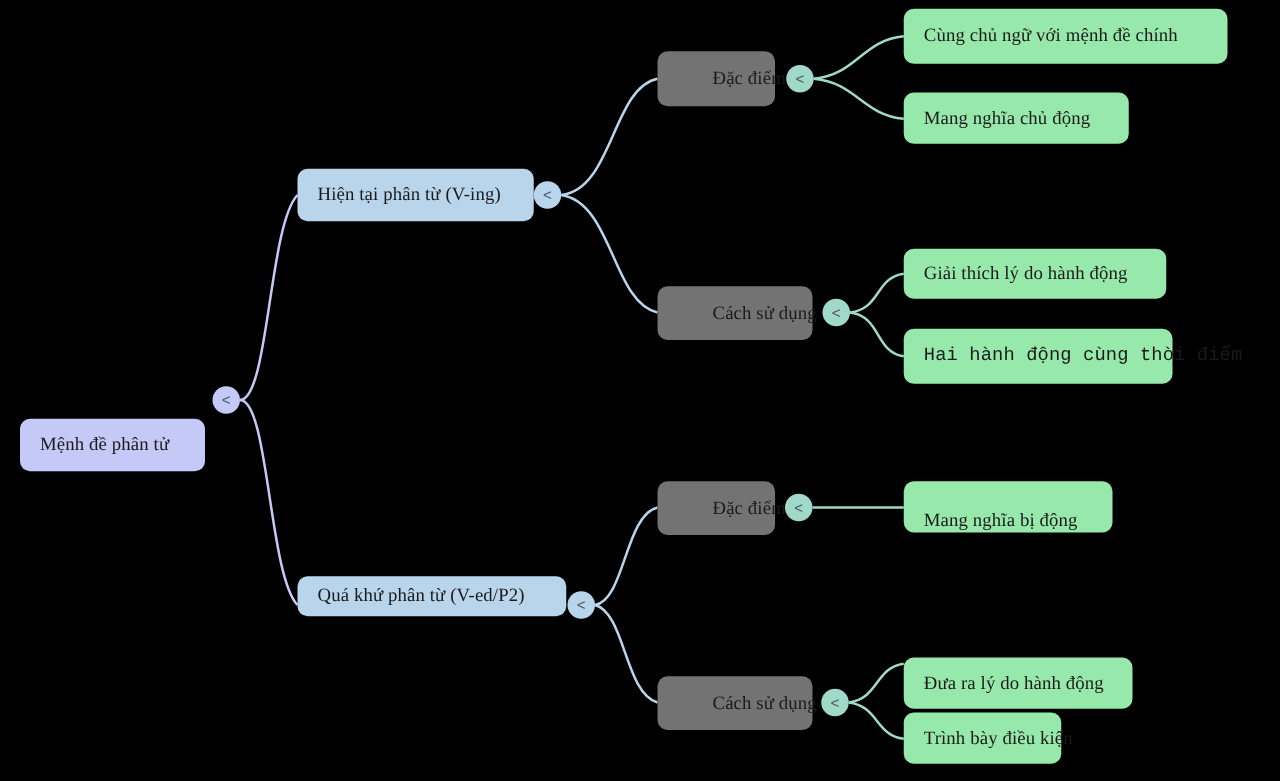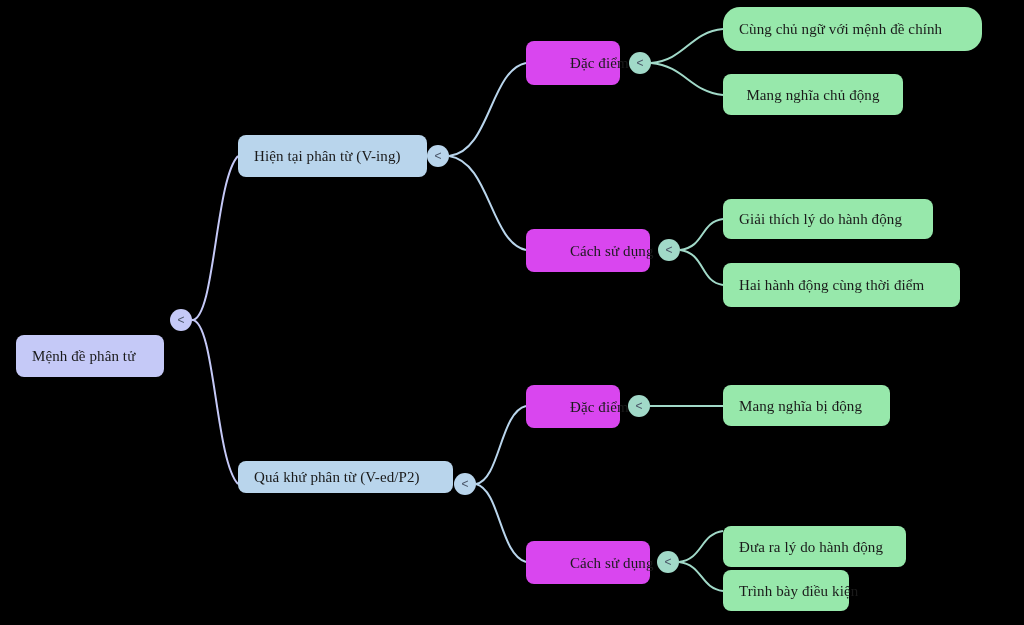--- a/index.html
+++ b/index.html
@@ -31,21 +31,21 @@
     border-radius: 8px;
     color: #1a1a1a;
     font-size: 15px;
     line-height: 1.2;
     padding: 0 16px;
     white-space: nowrap;
     letter-spacing: 0.1px;
   }
   .node.root      { background: #c5c9f7; }
   .node.level2    { background: #b9d5ec; }
-  .node.level3    { background: #d946ef; padding-left: 44px; }
+  .node.level3    { background: #737373; padding-left: 44px; }
   .node.leaf      { background: #97e8ab; }
 
   .toggle {
     position: absolute;
     width: 22px;
     height: 22px;
     border-radius: 50%;
     display: flex;
     align-items: center;
     justify-content: center;
@@ -108,37 +108,37 @@
   </div>
 
   <div class="node level3" style="left:526px; top:385px; width:94px; height:43px;">
     <span>Đặc điểm</span>
   </div>
 
   <div class="node level3" style="left:526px; top:541px; width:124px; height:43px;">
     <span>Cách sử dụng</span>
   </div>
 
-  <div class="node leaf" style="left:723px; top:7px; width:259px; height:44px;border-radius:17px;">
+  <div class="node leaf" style="left:723px; top:7px; width:259px; height:44px;">
     <span>Cùng chủ ngữ với mệnh đề chính</span>
   </div>
 
-  <div class="node leaf" style="left:723px; top:74px; width:180px; height:41px;justify-content:center;">
+  <div class="node leaf" style="left:723px; top:74px; width:180px; height:41px;">
     <span>Mang nghĩa chủ động</span>
   </div>
 
   <div class="node leaf" style="left:723px; top:199px; width:210px; height:40px;">
     <span>Giải thích lý do hành động</span>
   </div>
 
-  <div class="node leaf" style="left:723px; top:263px; width:237px; height:44px;">
+  <div class="node leaf" style="left:723px; top:263px; width:215px; height:44px;font-family:Liberation Mono, monospace;">
     <span>Hai hành động cùng thời điểm</span>
   </div>
 
-  <div class="node leaf" style="left:723px; top:385px; width:167px; height:41px;">
+  <div class="node leaf" style="left:723px; top:385px; width:167px; height:41px;align-items:flex-end;">
     <span>Mang nghĩa bị động</span>
   </div>
 
   <div class="node leaf" style="left:723px; top:526px; width:183px; height:41px;">
     <span>Đưa ra lý do hành động</span>
   </div>
 
   <div class="node leaf" style="left:723px; top:570px; width:126px; height:41px;">
     <span>Trình bày điều kiện</span>
   </div>

